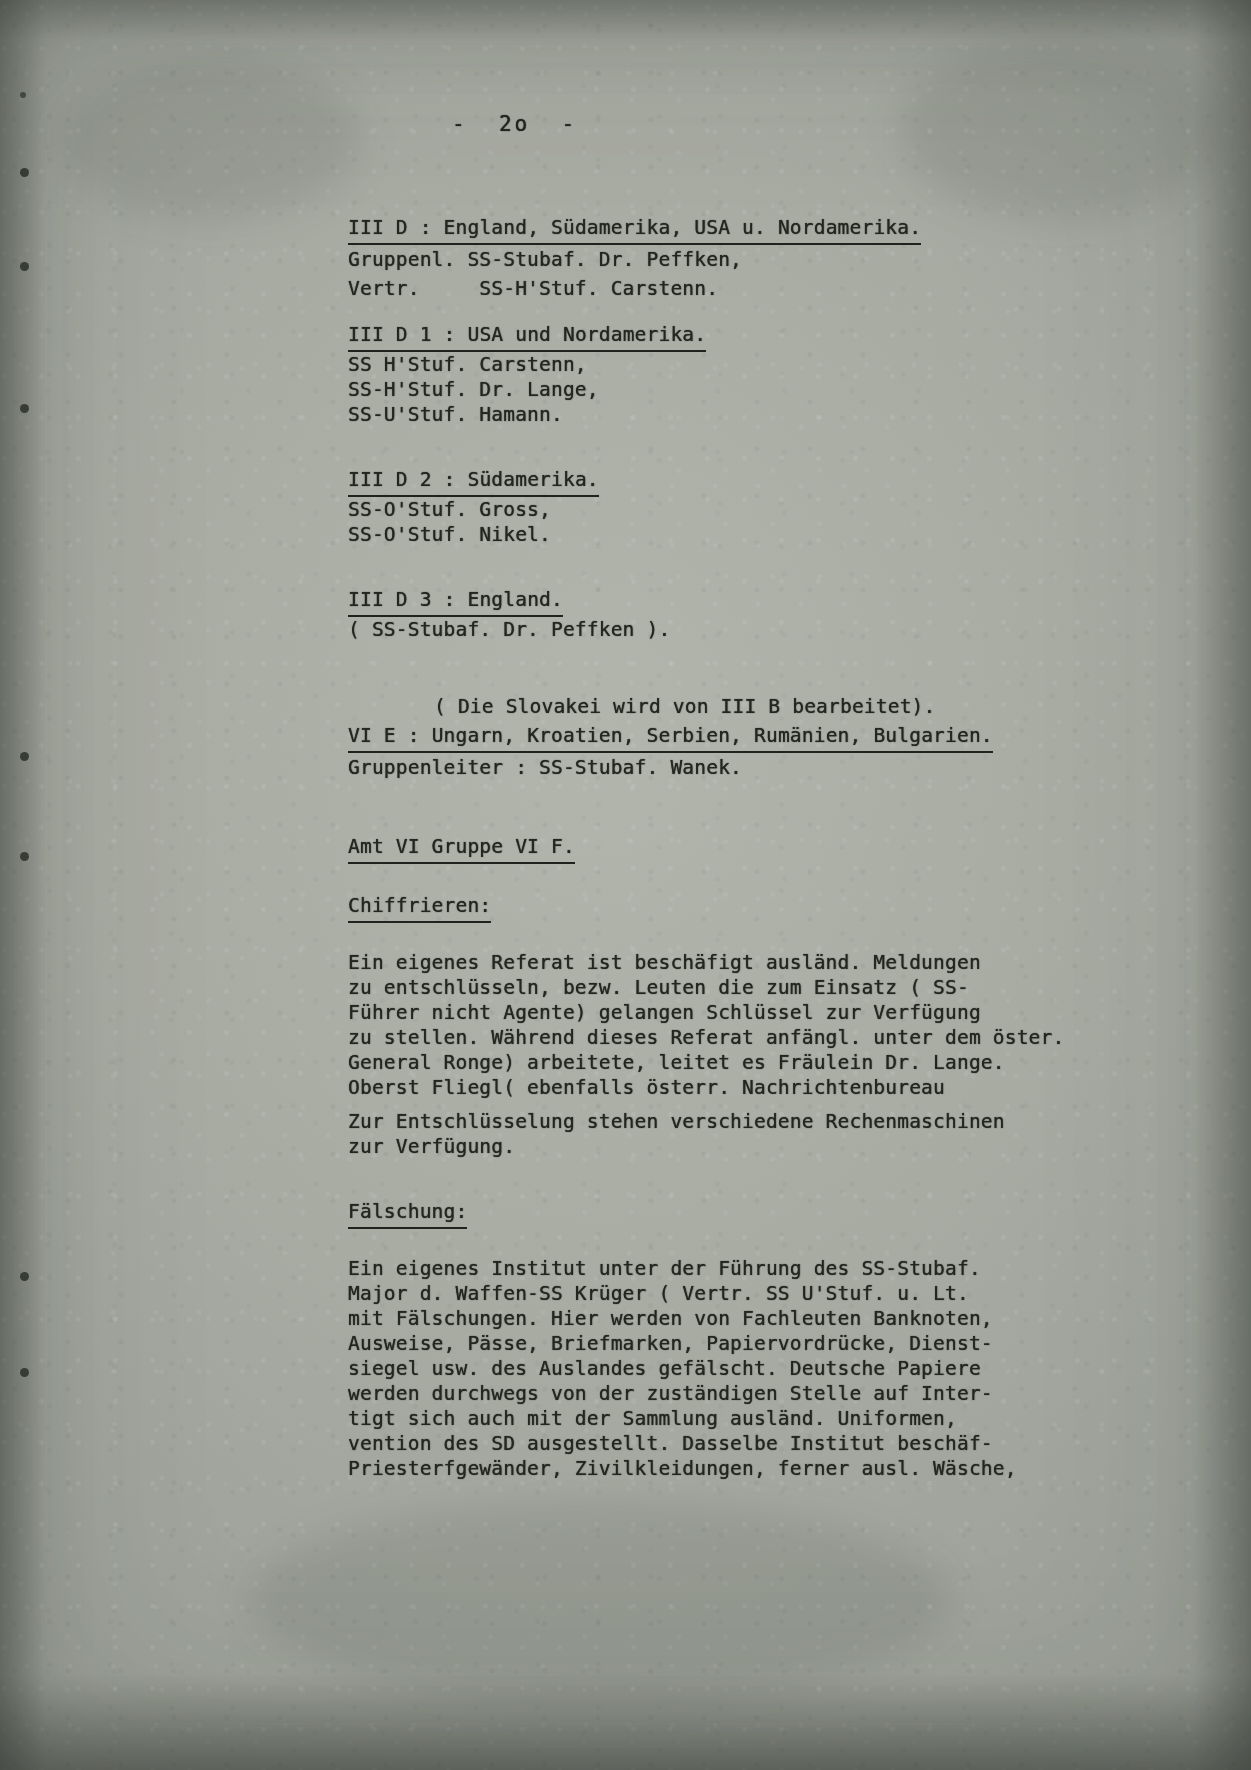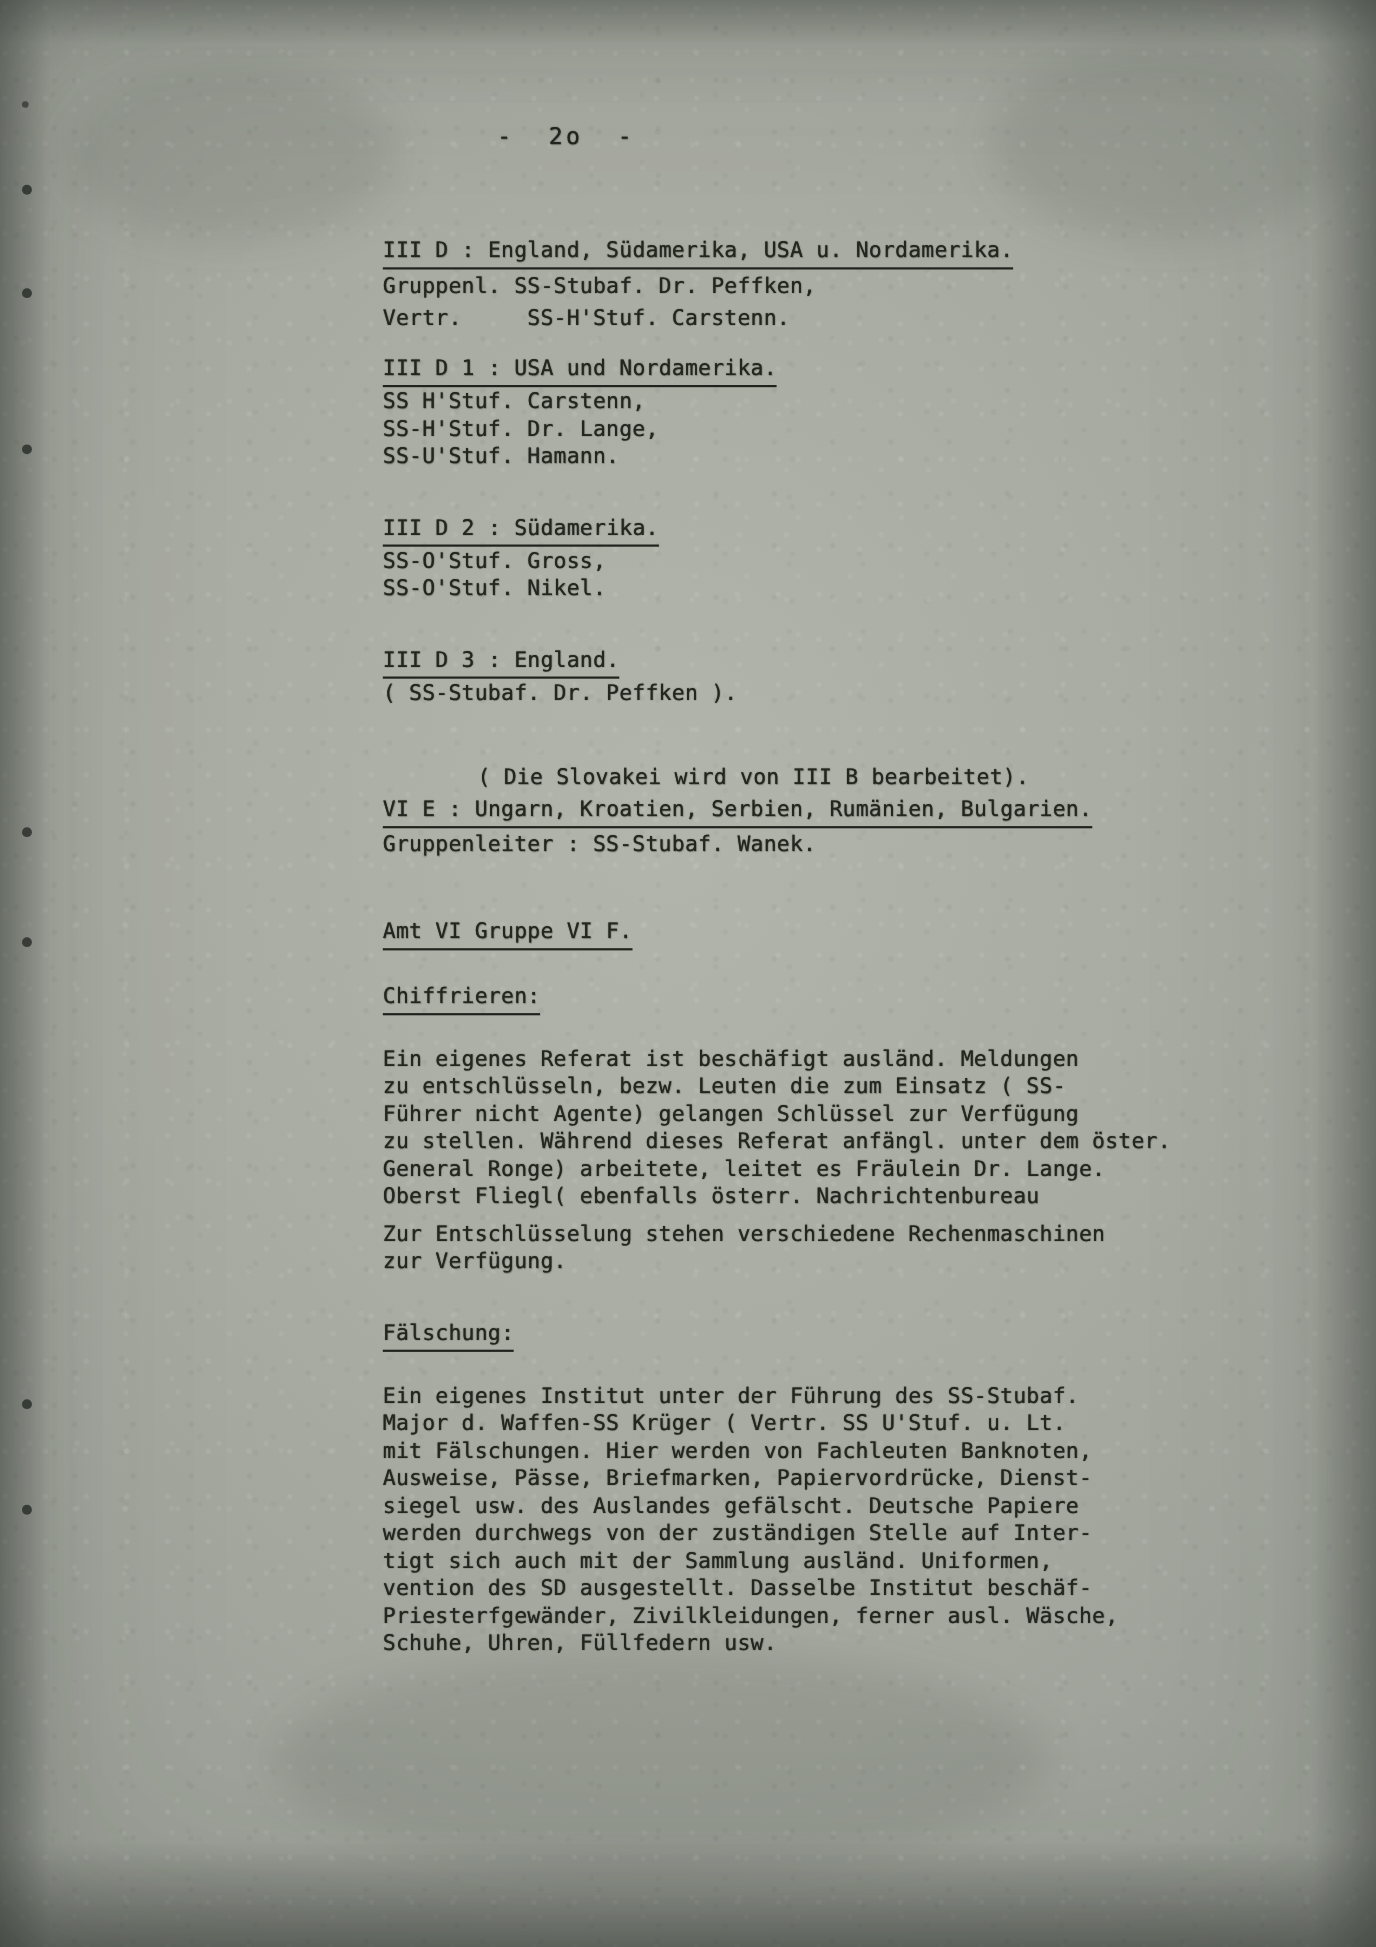--- a/index.html
+++ b/index.html
@@ -271,21 +271,20 @@
         <div class="tight">
           <div class="line">Ein eigenes Institut unter der Führung des SS-Stubaf.</div>
           <div class="line">Major d. Waffen-SS Krüger ( Vertr. SS U'Stuf. u. Lt.</div>
           <div class="line">mit Fälschungen. Hier werden von Fachleuten Banknoten,</div>
           <div class="line">Ausweise, Pässe, Briefmarken, Papiervordrücke, Dienst-</div>
           <div class="line">siegel usw. des Auslandes gefälscht. Deutsche Papiere</div>
           <div class="line">werden durchwegs von der zuständigen Stelle auf Inter-</div>
           <div class="line">tigt sich auch mit der Sammlung ausländ. Uniformen,</div>
           <div class="line">vention des SD ausgestellt. Dasselbe Institut beschäf-</div>
           <div class="line">Priesterfgewänder, Zivilkleidungen, ferner ausl. Wäsche,</div>
-          <div class="line">Schuhe, Uhren, Füllfedern usw.</div>
         </div>
       </div>
 
     </div>
   </div>
 
   <div id="edge-left"></div>
   <div id="edge-right"></div>
   <div id="edge-top"></div>
   <div id="edge-bottom"></div>

